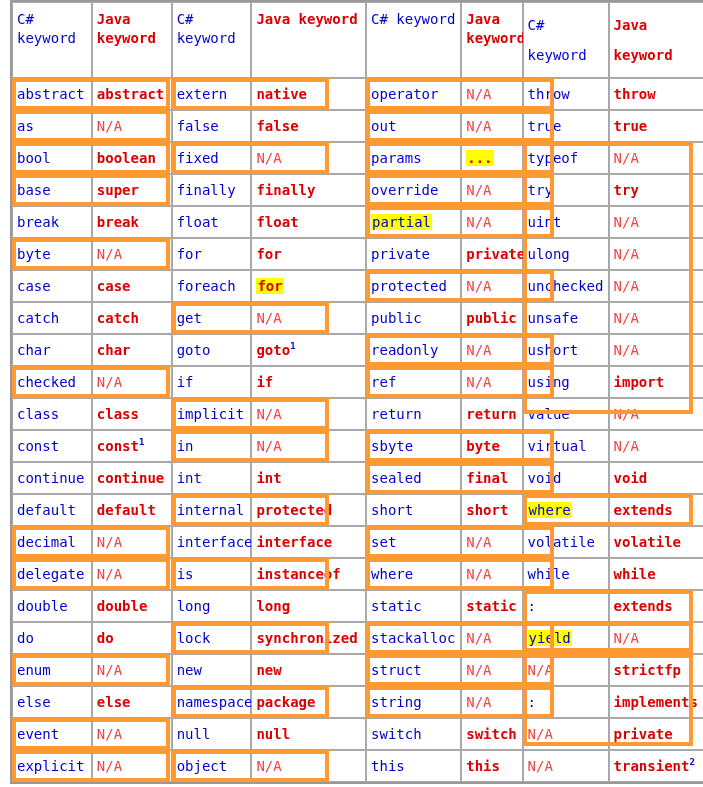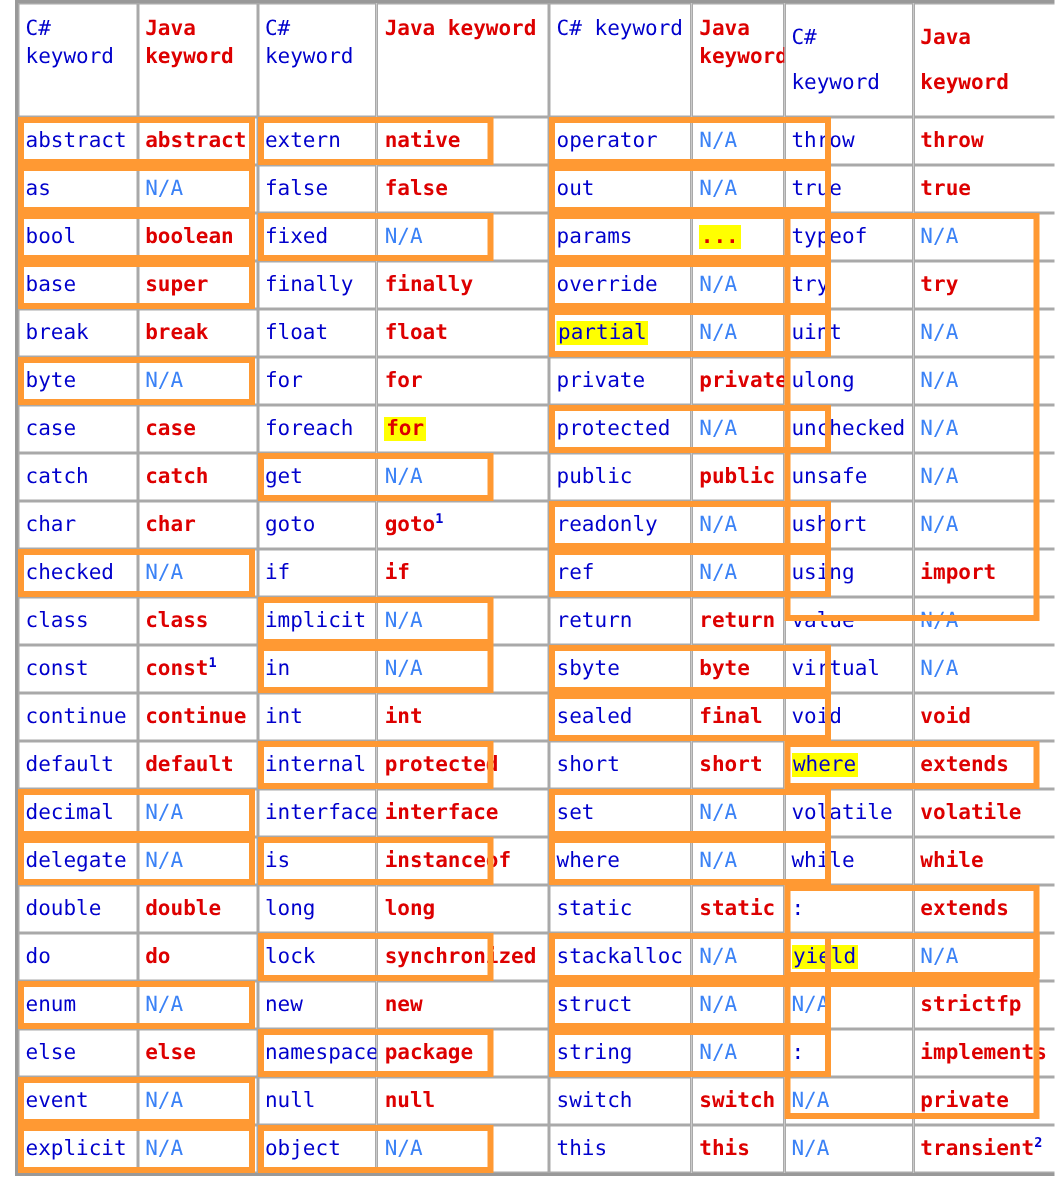--- a/index.html
+++ b/index.html
@@ -32,21 +32,21 @@
   .cellinner{
     display:block;
     padding:0 4px;
     font-size:14px;
     line-height:17px;
     white-space:nowrap;
     overflow:visible;
   }
   .cs{color:#0000cc;}
   .jv{color:#dd0000;font-weight:bold;}
-  .na{color:#3b82f6;}
+  .na{color:#ef4444;}
   .hdr .cellinner{line-height:19px;white-space:normal;}
   .hdr .wide{white-space:nowrap;}
   .hdr .loose{line-height:30px;}
   sup{font-size:9px;color:#0000cc;vertical-align:super;line-height:0;}
   .jv sup{color:#0000cc;}
   .hl{background:#ffff00;padding:0 1px;}
   
   .ob{
     position:absolute;
     border:4px solid #ff9933;

